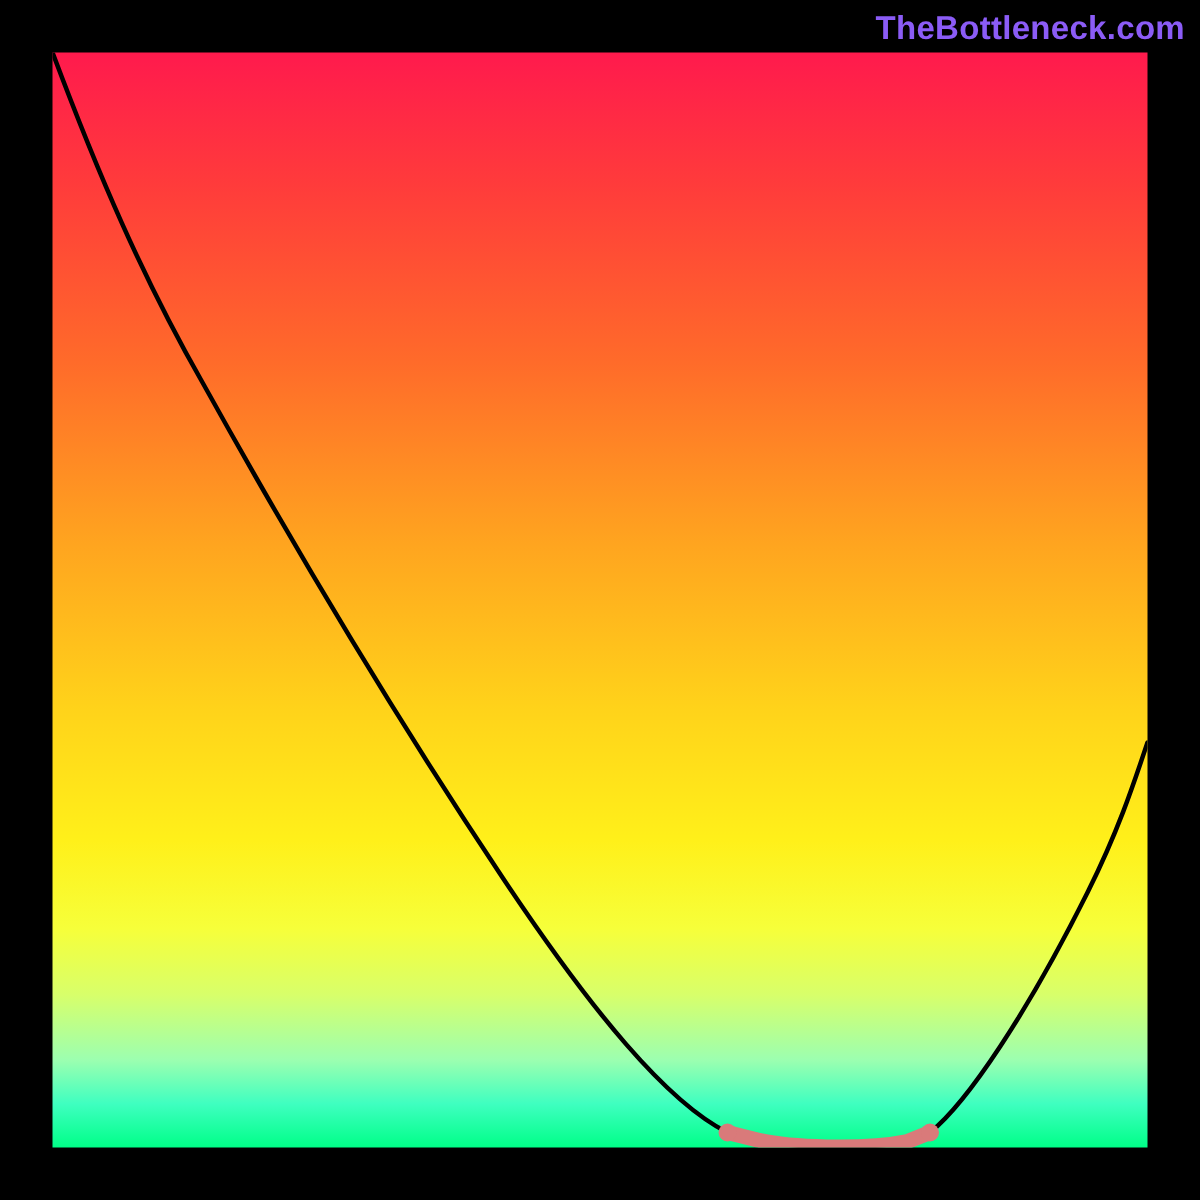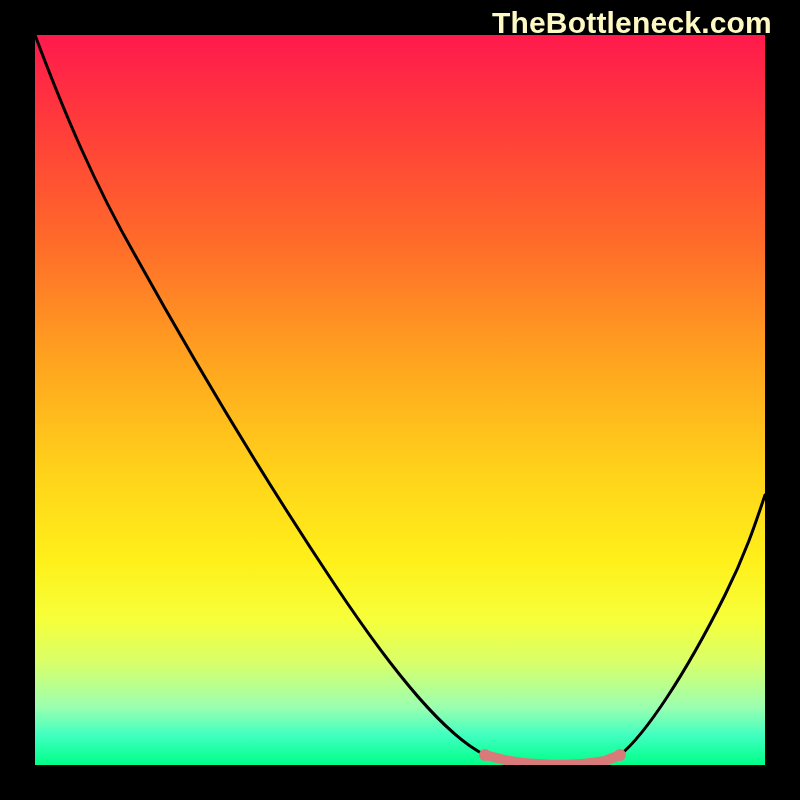--- a/index.html
+++ b/index.html
@@ -40,25 +40,25 @@
   .curve {
     position: absolute;
     left: 0;
     top: 0;
     width: 730px;
     height: 730px;
   }
   .watermark {
     position: absolute;
     top: 6px;
-    right: 28px;
+    right: 10px;
     font-family: Arial, Helvetica, sans-serif;
-    font-size: 30px;
+    font-size: 22px;
     font-weight: 600;
-    color: #fef9c3;
+    color: #8b5cf6;
     letter-spacing: 0.2px;
   }
 </style>
 </head>
 <body>
 
 <div class="frame">
   <div class="watermark">TheBottleneck.com</div>
   <div class="plot">
     <svg class="curve" viewBox="0 0 730 730" preserveAspectRatio="none">

